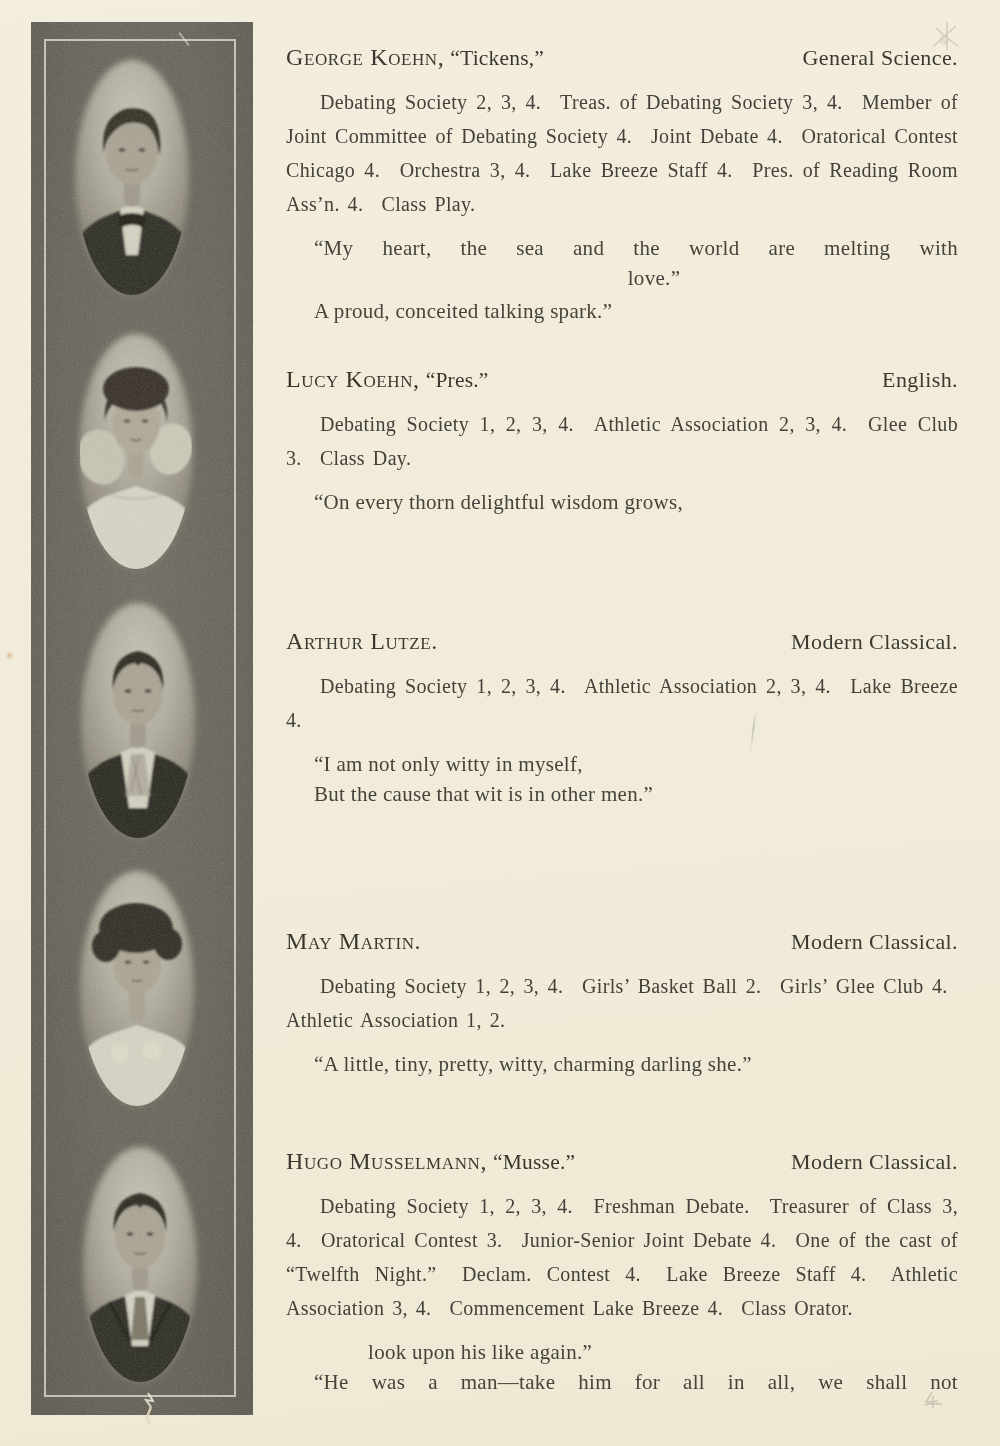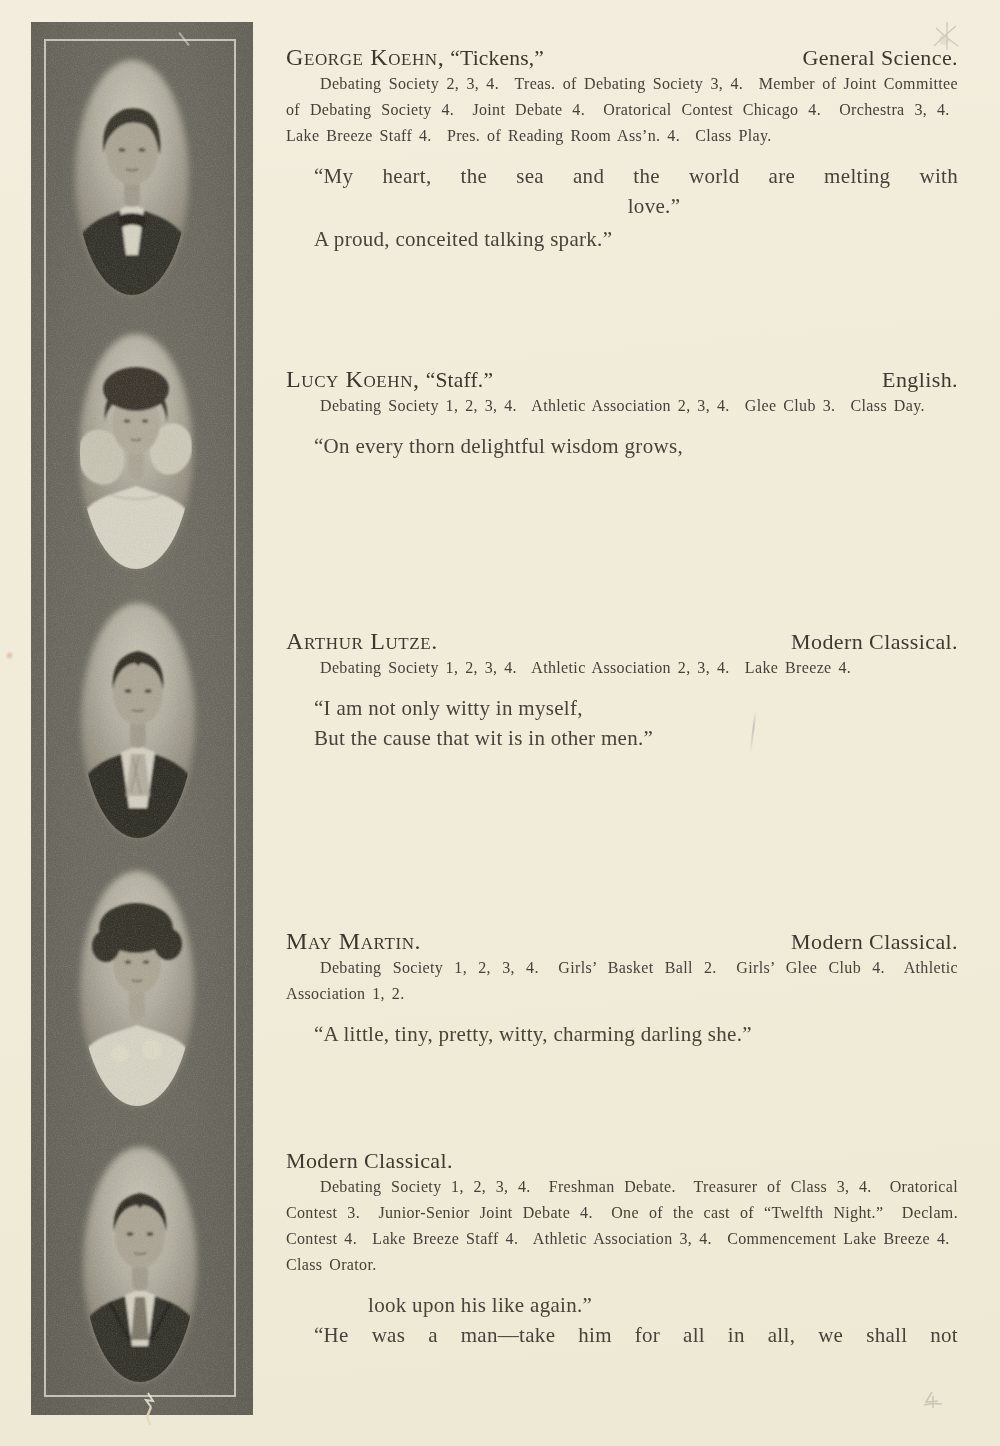--- a/index.html
+++ b/index.html
@@ -34,21 +34,21 @@
   .content { position:absolute; left:286px; top:0; width:672px; }
   .entry { position:absolute; left:0; width:672px; }
 
   .entry-head { display:flex; justify-content:space-between; align-items:flex-end; }
   .student-name { font-weight:normal; font-size:24px; color:#3b372f; letter-spacing:0.6px; white-space:nowrap; }
   .student-name .sc { font-variant:small-caps; }
   .student-name .nick { font-size:21.5px; letter-spacing:0.2px; margin-left:6px; }
   .course { font-size:22px; color:#3d3931; letter-spacing:0.4px; white-space:nowrap; }
 
   .acts {
-    font-size:16px; line-height:26px;
+    margin-top:14px; font-size:20px; line-height:34px;
     text-align:justify; text-indent:34px;
     letter-spacing:0.35px; word-spacing:2.5px; color:#45413a;
   }
 
   .quotes { margin:12px 0 0 28px; font-size:21px; line-height:30px; color:#47433b; letter-spacing:0.3px; }
   .qgroup + .qgroup { margin-top:3px; }
   .qline.ind36 { padding-left:36px;text-align:center; }
   .qline.ind54 { padding-left:54px; }
   .qline.stretch { text-align:justify; text-align-last:justify; }
 
@@ -224,21 +224,21 @@
           <div class="qline ind36">love.”</div>
         </div>
         <div class="qgroup">
           <div class="qline">A proud, conceited talking spark.”</div>
         </div>
       </div>
     </section>
 
     <section class="entry" style="top:366px">
       <div class="entry-head">
-        <h2 class="student-name"><span class="sc">Lucy Koehn,</span><span class="nick">“Staff.”</span></h2>
+        <h2 class="student-name"><span class="sc">Lucy Koehn,</span><span class="nick">“Pres.”</span></h2>
         <div class="course">English.</div>
       </div>
       <p class="acts">Debating Society 1, 2, 3, 4.  Athletic Association 2, 3, 4.  Glee Club 3.  Class Day.</p>
       <div class="quotes">
         <div class="qgroup">
           <div class="qline">“On every thorn delightful wisdom grows,</div>
         </div>
       </div>
     </section>
 
@@ -264,20 +264,21 @@
       <p class="acts">Debating Society 1, 2, 3, 4.  Girls’ Basket Ball 2.  Girls’ Glee Club 4.  Athletic Association 1, 2.</p>
       <div class="quotes">
         <div class="qgroup">
           <div class="qline">“A little, tiny, pretty, witty, charming darling she.”</div>
         </div>
       </div>
     </section>
 
     <section class="entry" style="top:1148px">
       <div class="entry-head">
+        <h2 class="student-name"><span class="sc">Hugo Musselmann,</span><span class="nick">“Musse.”</span></h2>
         <div class="course">Modern Classical.</div>
       </div>
       <p class="acts">Debating Society 1, 2, 3, 4.  Freshman Debate.  Treasurer of Class 3, 4.  Oratorical Contest 3.  Junior-Senior Joint Debate 4.  One of the cast of “Twelfth Night.”  Declam. Contest 4.  Lake Breeze Staff 4.  Athletic Association 3, 4.  Commencement Lake Breeze 4.  Class Orator.</p>
       <div class="quotes">
         <div class="qgroup">
           <div class="qline ind54">look upon his like again.”</div>
           <div class="qline stretch">“He was a man—take him for all in all, we shall not</div>
         </div>
       </div>
     </section>

